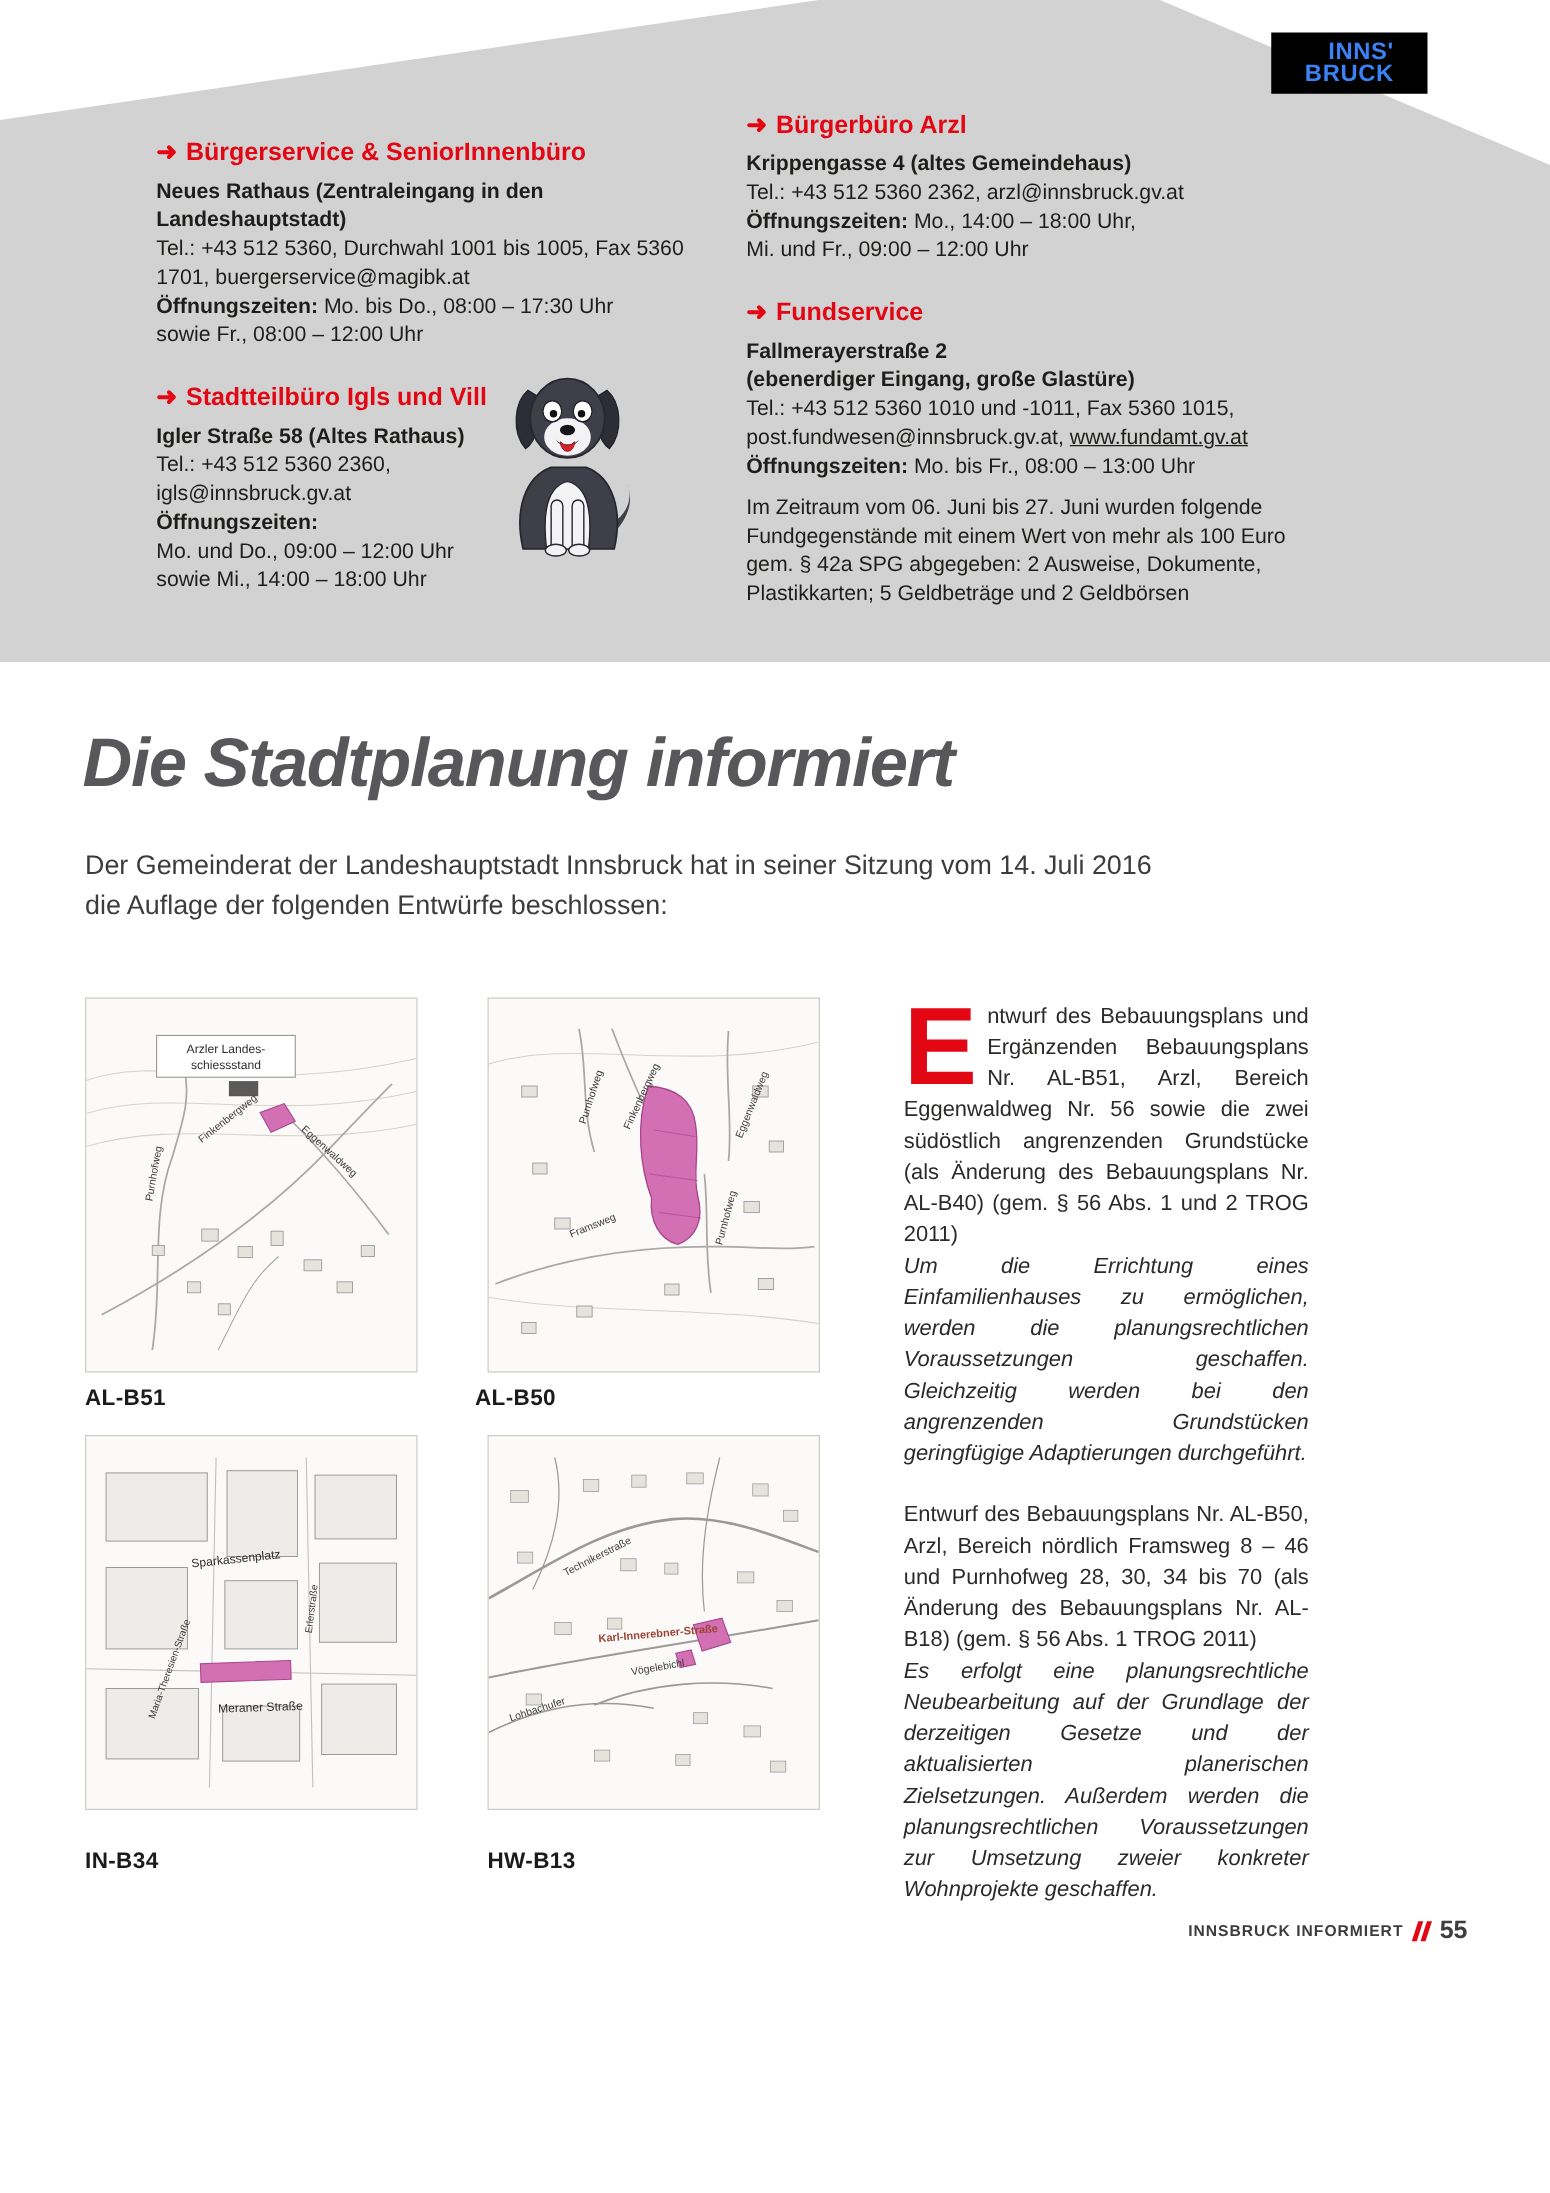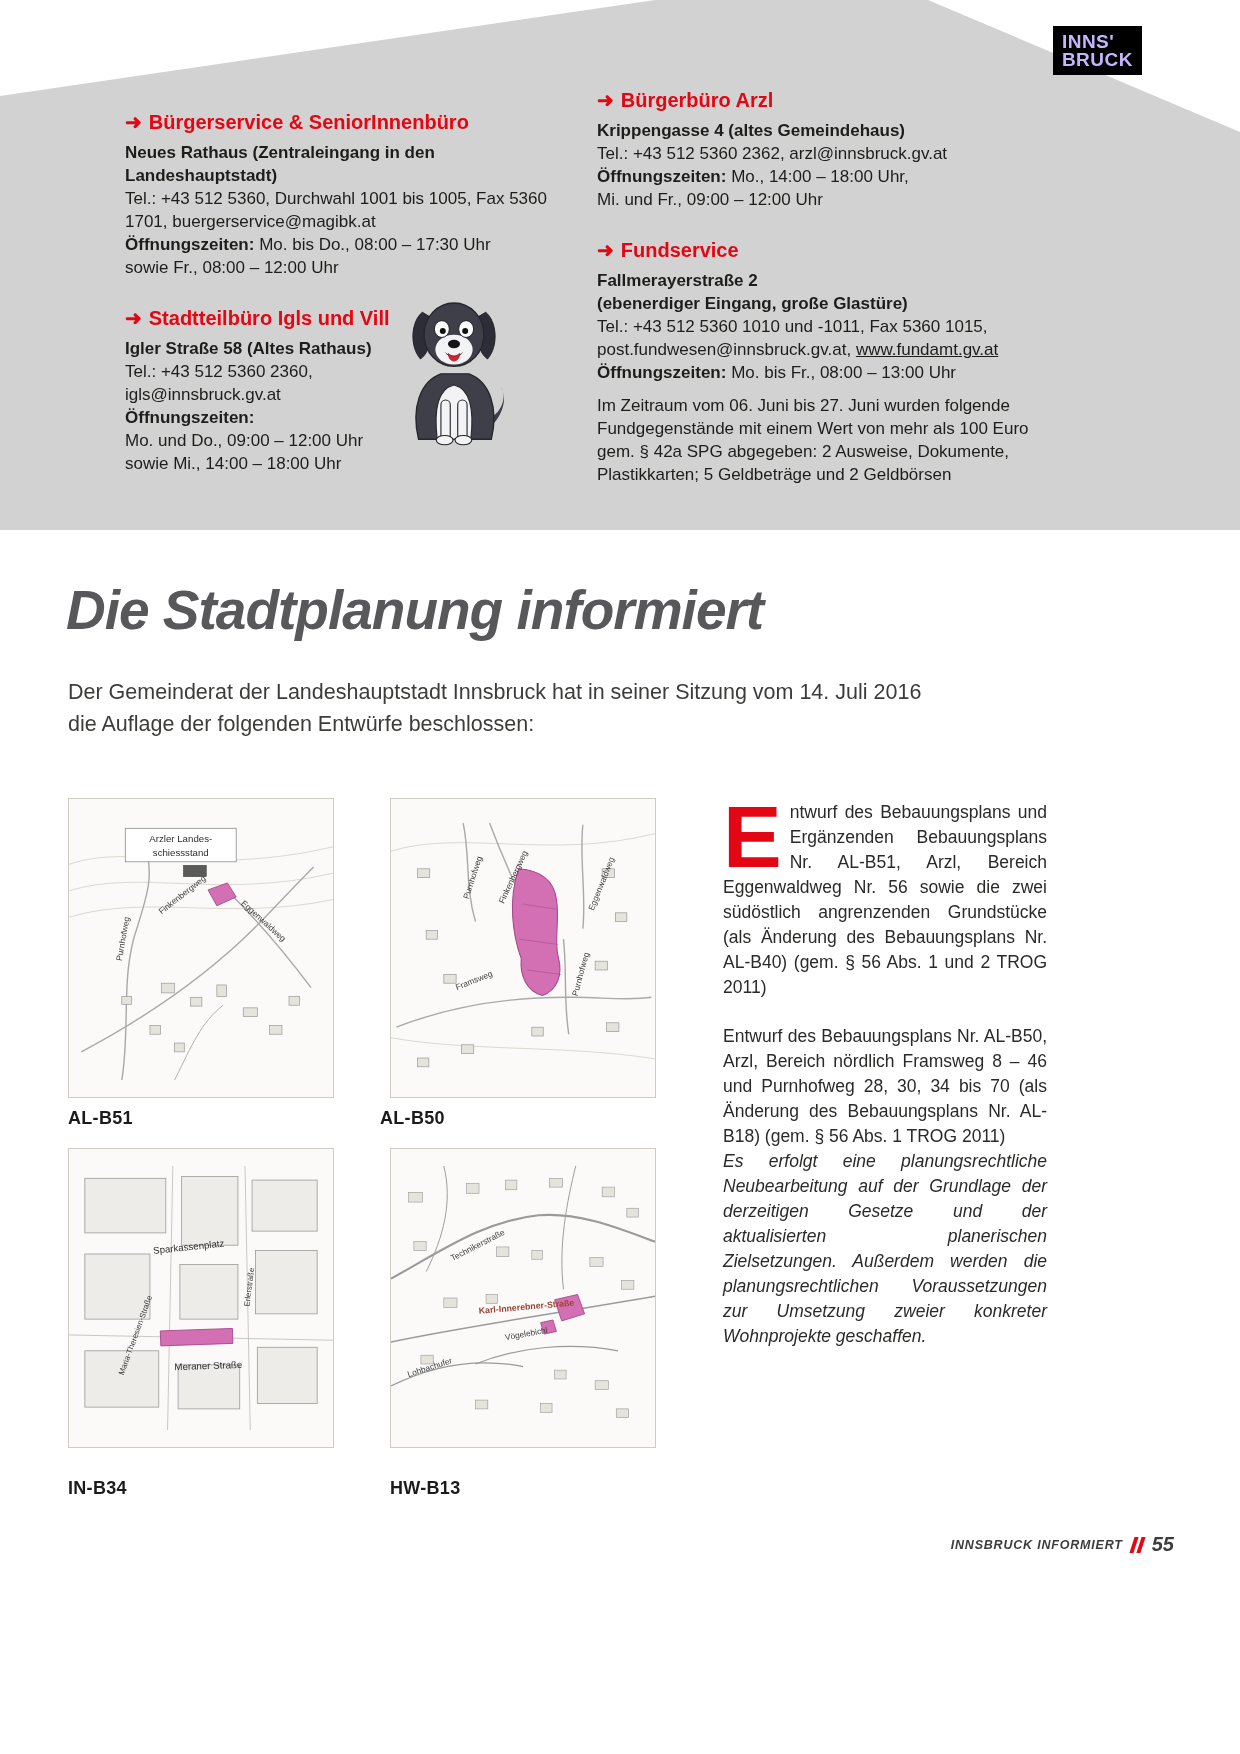--- a/index.html
+++ b/index.html
@@ -4,22 +4,22 @@
 <style>
   * { margin:0; padding:0; box-sizing:border-box; }
   html,body { background:#ffffff; }
   body { width:1240px; height:1754px; position:relative; font-family:"Liberation Sans", sans-serif; color:#1d1d1b; }
   .page { position:absolute; inset:0; overflow:hidden; background:#fff; }
 
   
   .gray-band { position:absolute; left:0; top:0; width:1240px; height:530px; background:#d2d2d2;
     clip-path: polygon(0 96px, 655px 0, 928px 0, 1240px 132px, 1240px 530px, 0 530px); }
 
-  .logo { position:absolute; top:26px; right:98px; background:#000; color:#c4b5fd; padding:7px 9px 6px;
-    text-align:left; font-weight:bold; font-size:19px; line-height:0.95; letter-spacing:0.5px; }
+  .logo { position:absolute; top:26px; right:98px; background:#000; color:#3b82f6; padding:7px 27px 6px;
+    text-align:right; font-weight:bold; font-size:19px; line-height:0.95; letter-spacing:0.5px; }
 
   .col-left  { position:absolute; left:125px; top:110px; width:428px; }
   .col-right { position:absolute; left:597px; top:88px;  width:456px; }
 
   .office { font-size:17px; line-height:23px; color:#1d1d1b; }
   .office + .office { margin-top:27px; }
   .office-title { color:#e30613; font-weight:bold; font-size:20px; line-height:24px; margin-bottom:7px; }
   .office-title .arrow { margin-right:7px; }
   .b { font-weight:bold; }
   .office a { color:#1d1d1b; text-decoration:underline; }
@@ -44,21 +44,21 @@
   #maplabel3 { left:68px;  top:1478px; }
   #maplabel4 { left:390px; top:1478px; }
 
   .article-col { position:absolute; left:723px; top:800px; width:324px; font-size:17.5px; line-height:25px;
     text-align:justify; color:#2a2a29; }
   .dropcap { float:left; color:#e30613; font-weight:bold; font-size:88px; line-height:70px; padding:2px 8px 0 0; }
   .ital { font-style:italic; }
   .pgap { height:24px; }
 
   
-  .footer { position:absolute; top:1533px; right:66px; display:flex; align-items:center; gap:9px;font-style:italic; }
+  .footer { position:absolute; top:1533px; right:66px; display:flex; align-items:center; gap:9px; }
   .footer-mag { font-size:12.5px; font-weight:bold; letter-spacing:0.8px; color:#3d3d3d; }
   .footer-mark { display:inline-flex; gap:3px; }
   .footer-mark i { display:block; width:4px; height:16px; background:#e30613; transform:skewX(-18deg); }
   .footer-page { font-size:20px; font-weight:bold; color:#3d3d3d; }
 </style>
 </head>
 <body>
 
 <div class="page">
 
@@ -295,20 +295,21 @@
       <text transform="translate(130,198) rotate(-10)" font-size="9.5" fill="#3c3c3c">Vögelebichl</text>
       <text transform="translate(20,240) rotate(-18)" font-size="9.5" fill="#3c3c3c">Lohbachufer</text>
     </svg>
   </div>
 
   <div class="map-label" id="maplabel3">IN-B34</div>
   <div class="map-label" id="maplabel4">HW-B13</div>
 
   <div class="article-col">
     <p><span class="dropcap">E</span><span>ntwurf des Bebauungsplans und Ergänzenden Bebauungsplans Nr. AL-B51, Arzl, Bereich Eggenwaldweg Nr. 56 sowie die zwei südöstlich angrenzenden Grundstücke (als Änderung des Bebauungsplans Nr. AL-B40) (gem. § 56 Abs. 1 und 2 TROG 2011)</span></p>
+    <p class="ital">Um die Errichtung eines Einfamilienhauses zu ermöglichen, werden die planungsrechtlichen Voraussetzungen geschaffen. Gleichzeitig werden bei den angrenzenden Grundstücken geringfügige Adaptierungen durchgeführt.</p>
     <div class="pgap"></div>
     <p>Entwurf des Bebauungsplans Nr. AL-B50, Arzl, Bereich nördlich Framsweg 8 – 46 und Purnhofweg 28, 30, 34 bis 70 (als Änderung des Bebauungsplans Nr. AL-B18) (gem. § 56 Abs. 1 TROG 2011)</p>
     <p class="ital">Es erfolgt eine planungsrechtliche Neubearbeitung auf der Grundlage der derzeitigen Gesetze und der aktualisierten planerischen Zielsetzungen. Außerdem werden die planungsrechtlichen Voraussetzungen zur Umsetzung zweier konkreter Wohnprojekte geschaffen.</p>
   </div>
 
   <div class="footer">
     <span class="footer-mag">INNSBRUCK INFORMIERT</span>
     <span class="footer-mark">
         <i></i>
         <i></i>

